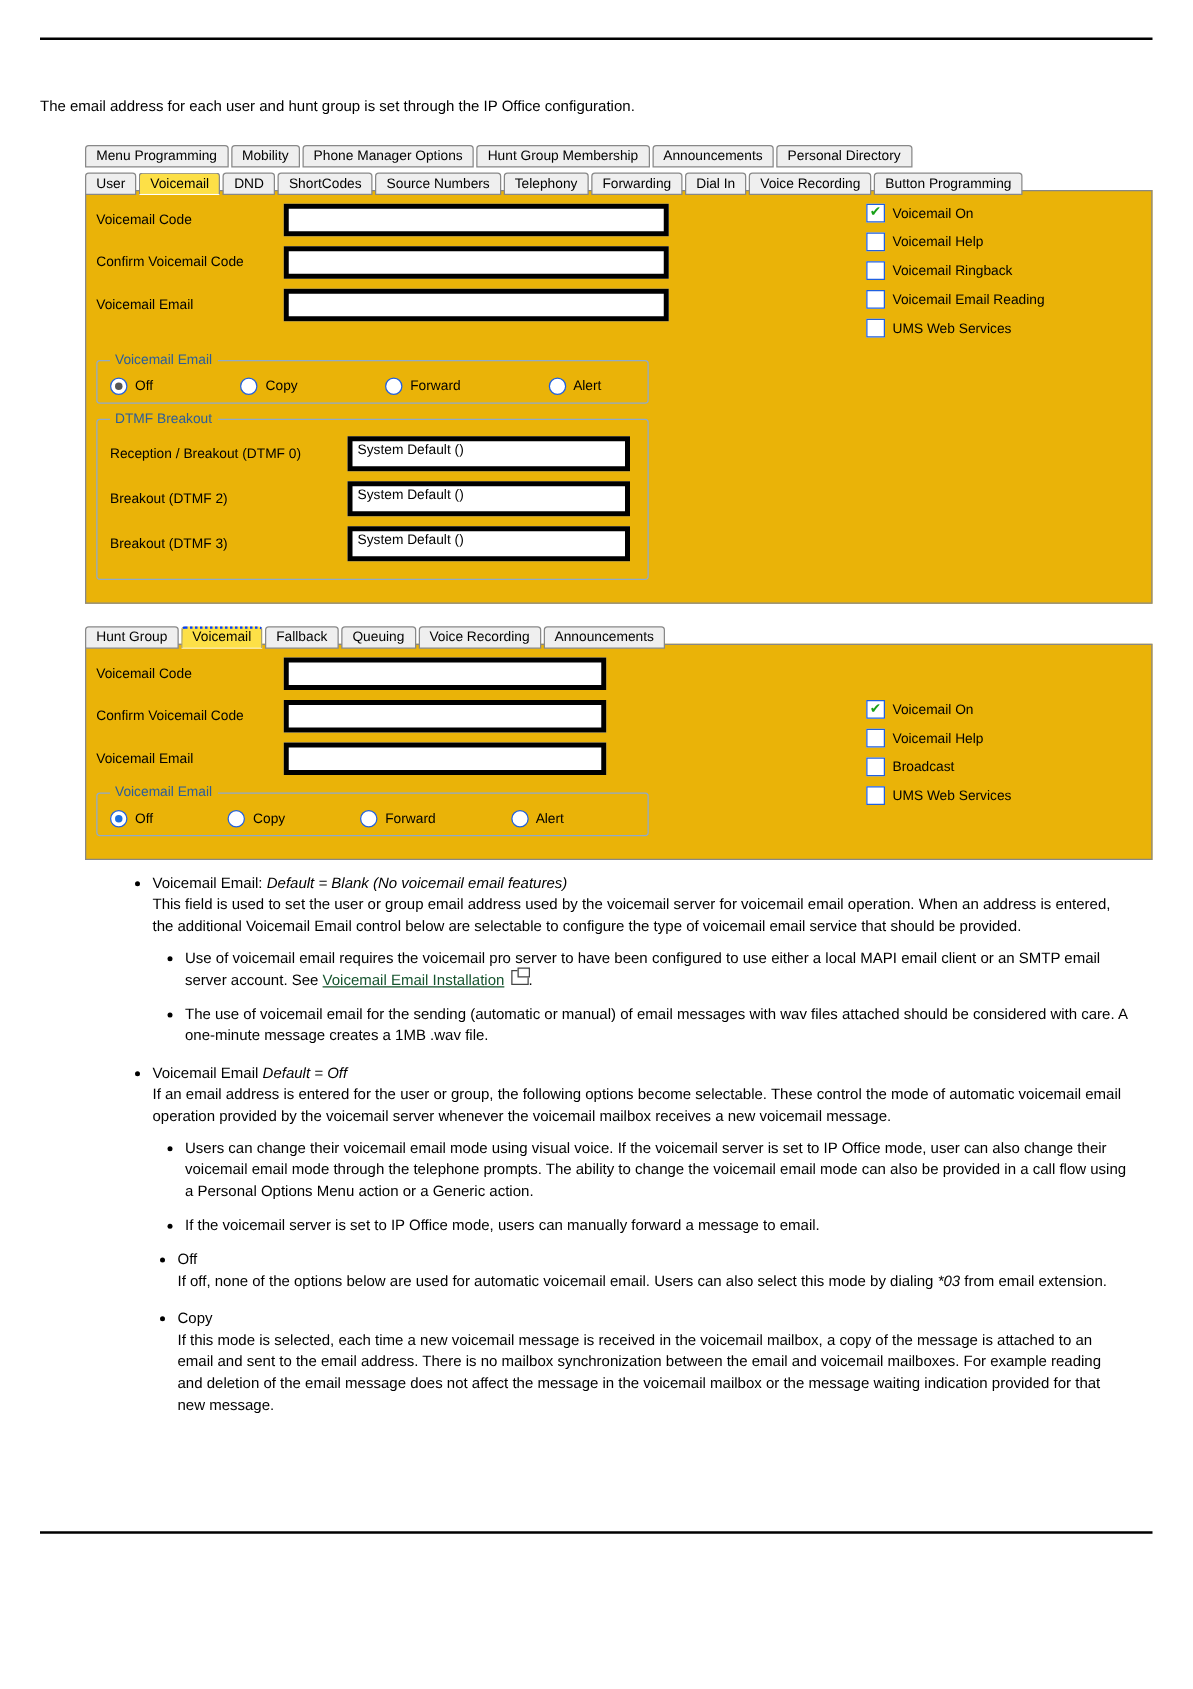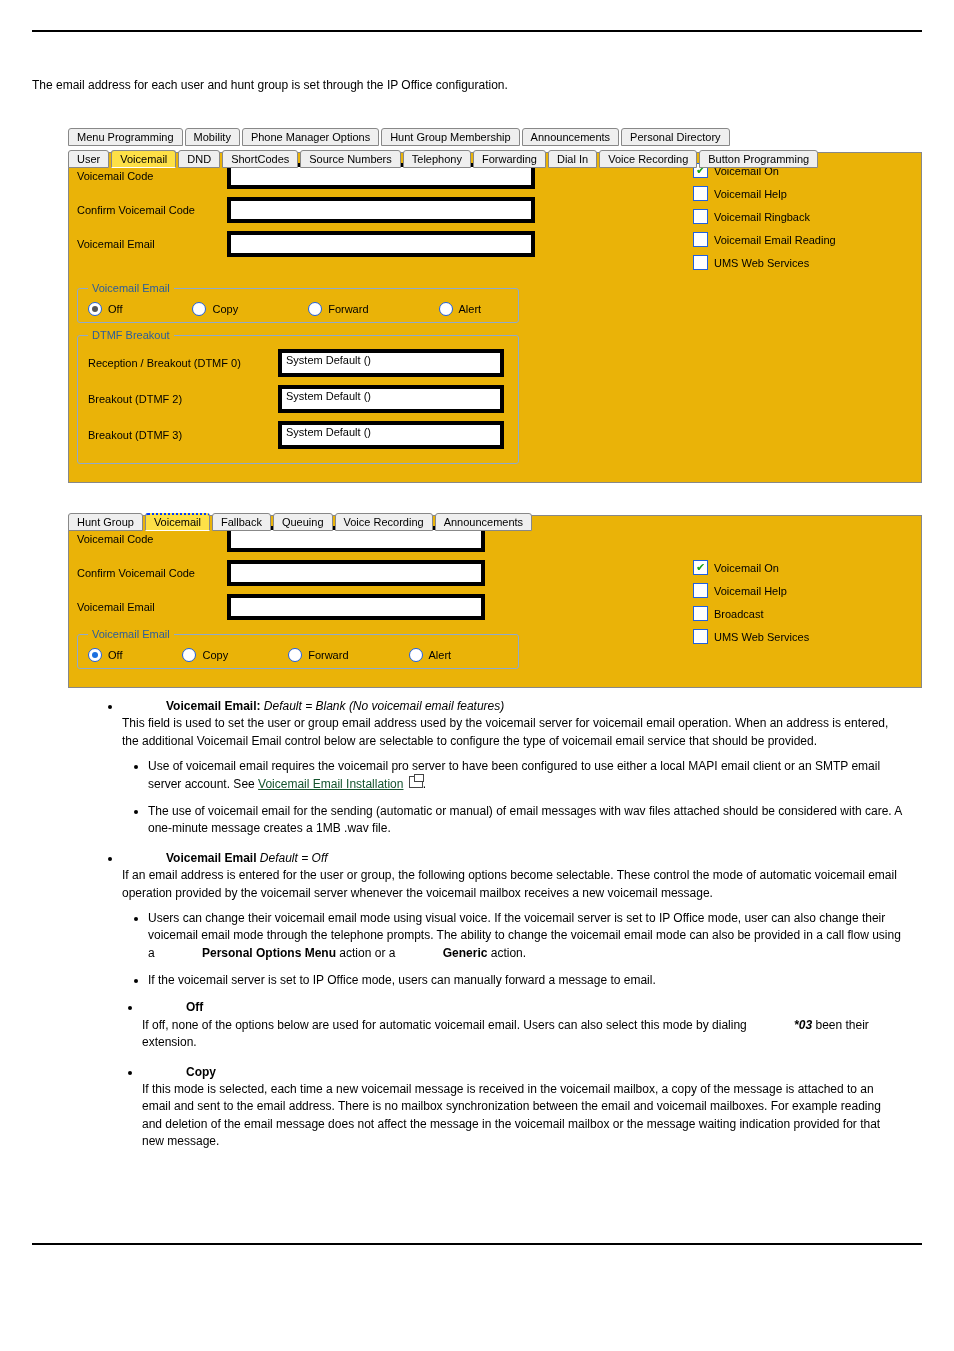--- a/index.html
+++ b/index.html
@@ -25,21 +25,21 @@
   .tabbar { display:flex; align-items:flex-end; height:22px; }
   .tabbar .tab {
     border:1px solid #888;
     border-radius:3px 3px 0 0;
     padding:2px 8px 2px 8px;
     font-size:11px;
     background:#efefef;
     margin-right:2px;
     color:#000;
     position:relative;
-    top:16px;
+    top:4px;
   }
   .tabbar .tab.active {
     background:#fde047;
     border-bottom:1px solid #fff;
     z-index:2;
   }
   .tabbar .tab.highlight {
     border-top:2px dotted #003cff;
     padding-top:1px;
   }
@@ -87,21 +87,21 @@
     content:"";width:6px;height:6px;border-radius:50%;
   }
   .radio.sel::after { background:#555; }
   .radio.selblue::after { background:#1b6fe0; }
   
   .content { margin-left:70px; margin-right:20px; margin-top:8px; line-height:1.45; }
   ul.l1 { list-style:disc; padding-left:20px; margin:0;}
   ul.l1 > li { margin-bottom:12px; }
   ul.l2 { list-style:disc; padding-left:26px; margin-top:8px;}
   ul.l2 > li { margin-bottom:10px; }
-  .b { font-weight:bold;margin-left:44px; }
+  .b { font-weight:normal; }
   .i { font-style:italic; }
   a.link { color:#14532d; text-decoration:underline; }
   .newtab-icon {
     display:inline-block;width:12px;height:10px;border:1px solid #444;
     position:relative;margin-left:2px;vertical-align:baseline;
   }
   .newtab-icon::after{
     content:"";position:absolute;width:8px;height:6px;border:1px solid #444;
     left:4px;top:-3px;background:#fff;
   }
@@ -306,21 +306,21 @@
         <span>If an email address is entered for the user or group, the following options become selectable. These control the mode of automatic voicemail email operation provided by the voicemail server whenever the voicemail mailbox receives a new voicemail message.</span>
         <ul class="l2">
           <li>
             <span>Users can change their voicemail email mode using visual voice. If the voicemail server is set to IP Office mode, user can also change their voicemail email mode through the telephone prompts. The ability to change the voicemail email mode can also be provided in a call flow using a </span><span class="b">Personal Options Menu</span><span> action or a </span><span class="b">Generic</span><span> action.</span>
           </li>
           <li>If the voicemail server is set to IP Office mode, users can manually forward a message to email.</li>
         </ul>
         <ul class="l1" style="margin-top:8px;">
           <li>
             <span class="b">Off</span><br>
-            <span>If off, none of the options below are used for automatic voicemail email. Users can also select this mode by dialing </span><span class="b i">*03</span><span> been their extension.</span>
+            <span>If off, none of the options below are used for automatic voicemail email. Users can also select this mode by dialing </span><span class="b i">*03</span><span> from email extension.</span>
           </li>
           <li>
             <span class="b">Copy</span><br>
             <span>If this mode is selected, each time a new voicemail message is received in the voicemail mailbox, a copy of the message is attached to an email and sent to the email address. There is no mailbox synchronization between the email and voicemail mailboxes. For example reading and deletion of the email message does not affect the message in the voicemail mailbox or the message waiting indication provided for that new message.</span>
           </li>
         </ul>
       </li>
     </ul>
   </div>
 

